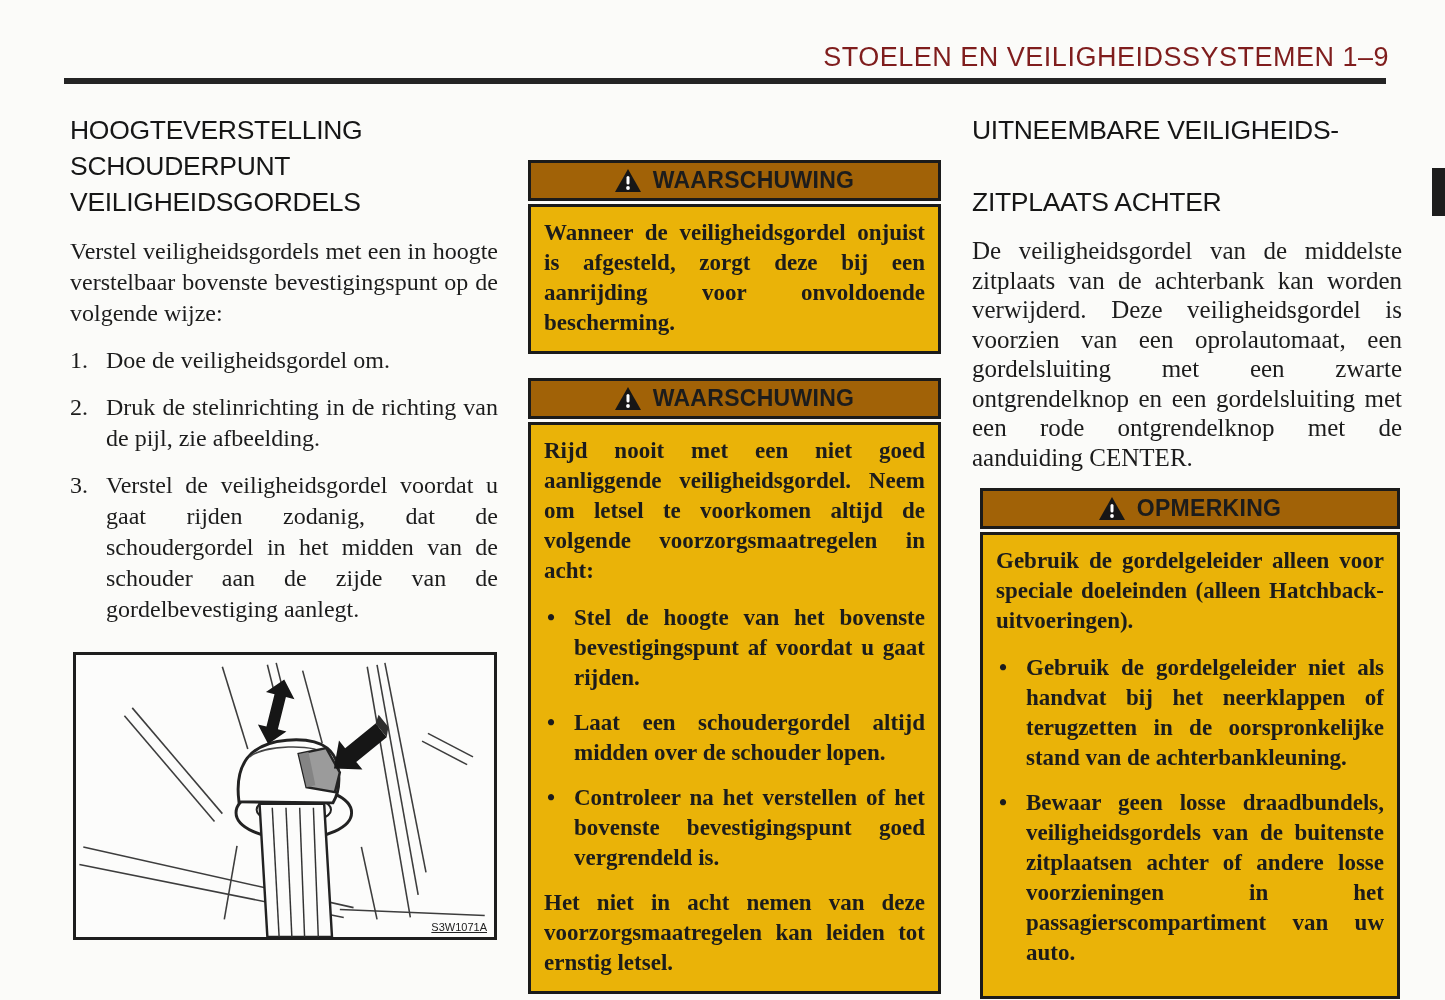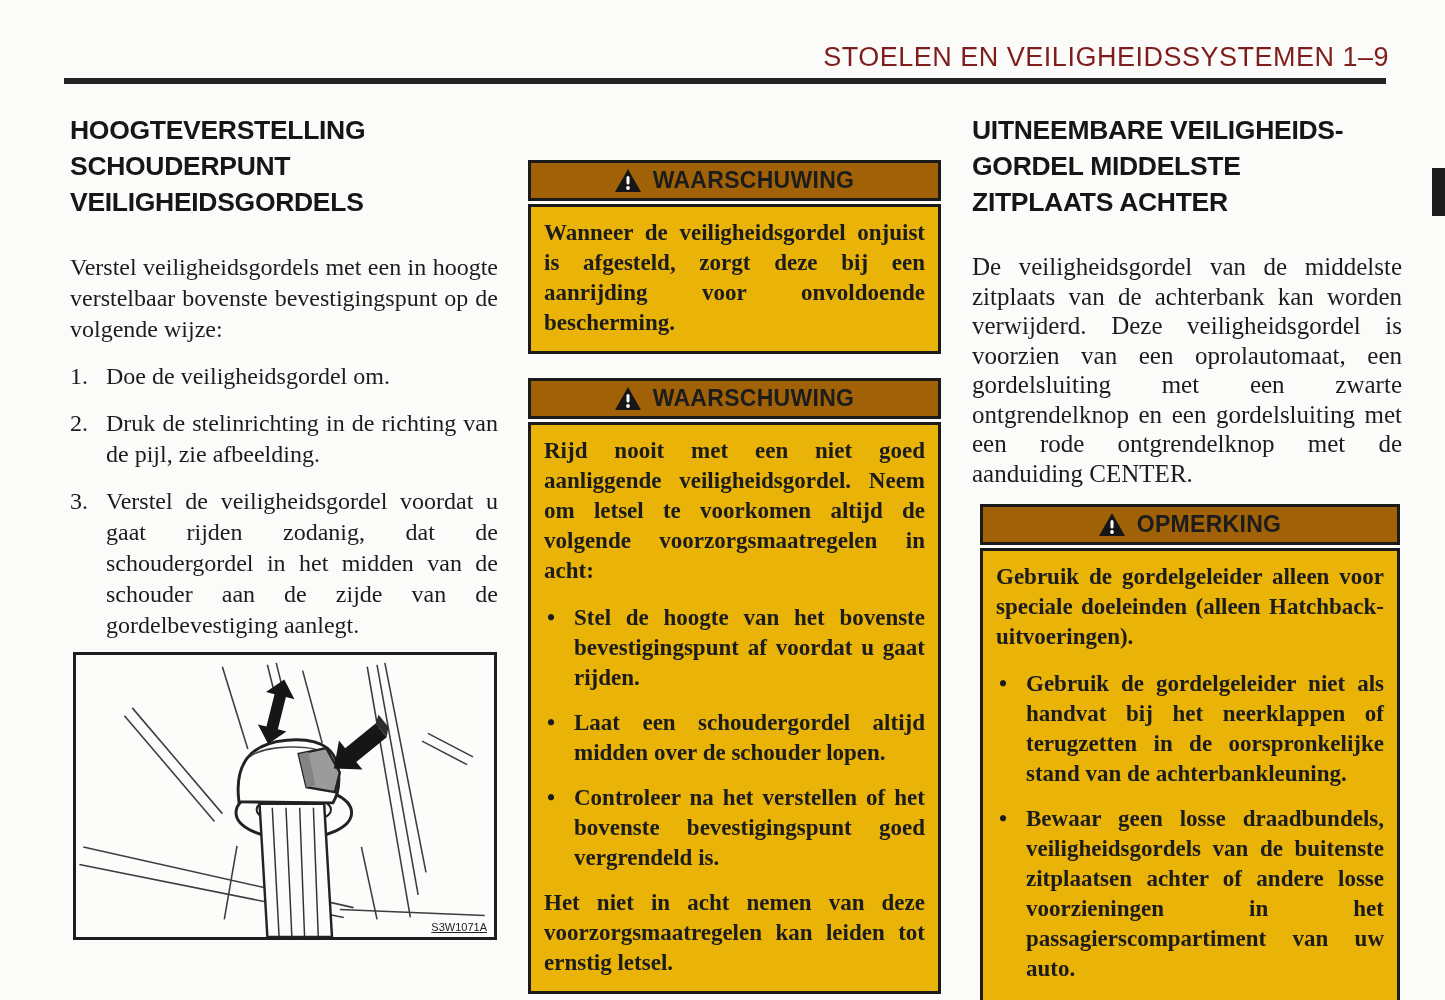--- a/index.html
+++ b/index.html
@@ -15,22 +15,22 @@
   }
   .header-rule{position:absolute;left:64px;top:78px;width:1322px;height:6px;background:#242424;}
   .edge-tab{position:absolute;left:1432px;top:168px;width:13px;height:48px;background:#1d1d1d;}
 
   .col{position:absolute;}
   #col-left{left:70px;top:112px;width:428px;}
   #col-mid{left:528px;top:160px;width:413px;}
   #col-right{left:972px;top:112px;width:430px;}
 
   .section-heading{
-    margin:0 0 32px 0;
-    font-family:"Liberation Sans", sans-serif;font-weight:bold;
+    margin:0 0 16px 0;
+    font-family:"Liberation Sans", sans-serif;font-weight:normal;
     font-size:26.5px;line-height:36px;letter-spacing:-.3px;color:#161616;
   }
   .body-par{font-size:24px;line-height:31px;text-align:justify;margin:0 0 16px 0;}
   .step{display:flex;margin:0 0 16px 0;font-size:24px;line-height:31px;}
   .step-num{width:36px;flex:none;}
   .step-text{text-align:justify;flex:1;}
 
   
   .notice{margin:0 0 24px 0;box-sizing:border-box;}
   .notice-head{
@@ -187,21 +187,21 @@
       <div class="nbullet">
         <span class="dot">•</span>
         <span class="txt">Controleer na het verstellen of het bovenste bevestigingspunt goed vergrendeld is.</span>
       </div>
       <p>Het niet in acht nemen van deze voorzorgsmaatregelen kan leiden tot ernstig letsel.</p>
     </div>
   </div>
 </section>
 
 <section class="col" id="col-right">
-  <h1 class="section-heading"><span>UITNEEMBARE VEILIGHEIDS-</span><br><span>GORDEL MIDDELSTE</span><br><span>ZITPLAATS ACHTER</span></h1>
+  <h1 class="section-heading"><span>UITNEEMBARE VEILIGHEIDS-</span><br><br><span>ZITPLAATS ACHTER</span></h1>
   <p class="body-par">De veiligheidsgordel van de middelste zitplaats van de achterbank kan worden verwijderd. Deze veiligheidsgordel is voorzien van een oprolautomaat, een gordelsluiting met een zwarte ontgrendelknop en een gordelsluiting met een rode ontgrendelknop met de aanduiding CENTER.</p>
 
   <div class="notice">
     <div class="notice-head">
       <span class="warn-tri">
         <svg width="26" height="23" viewBox="0 0 26 23">
             <path d="M13 0 L26 23 H0 Z" fill="#161616"></path>
             <rect x="11.5" y="7" width="3" height="8.5" rx="1.5" fill="#fff"></rect>
             <circle cx="13" cy="19" r="1.9" fill="#fff"></circle>
           </svg>

